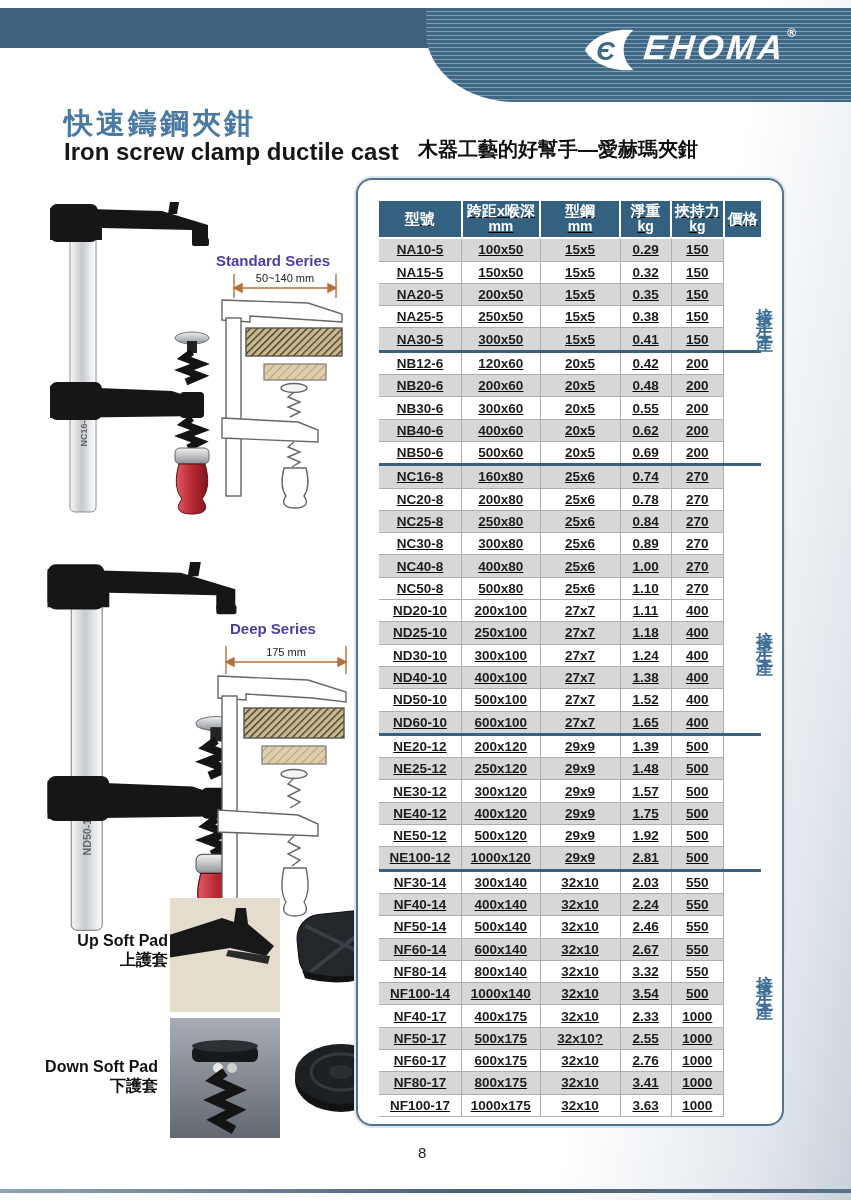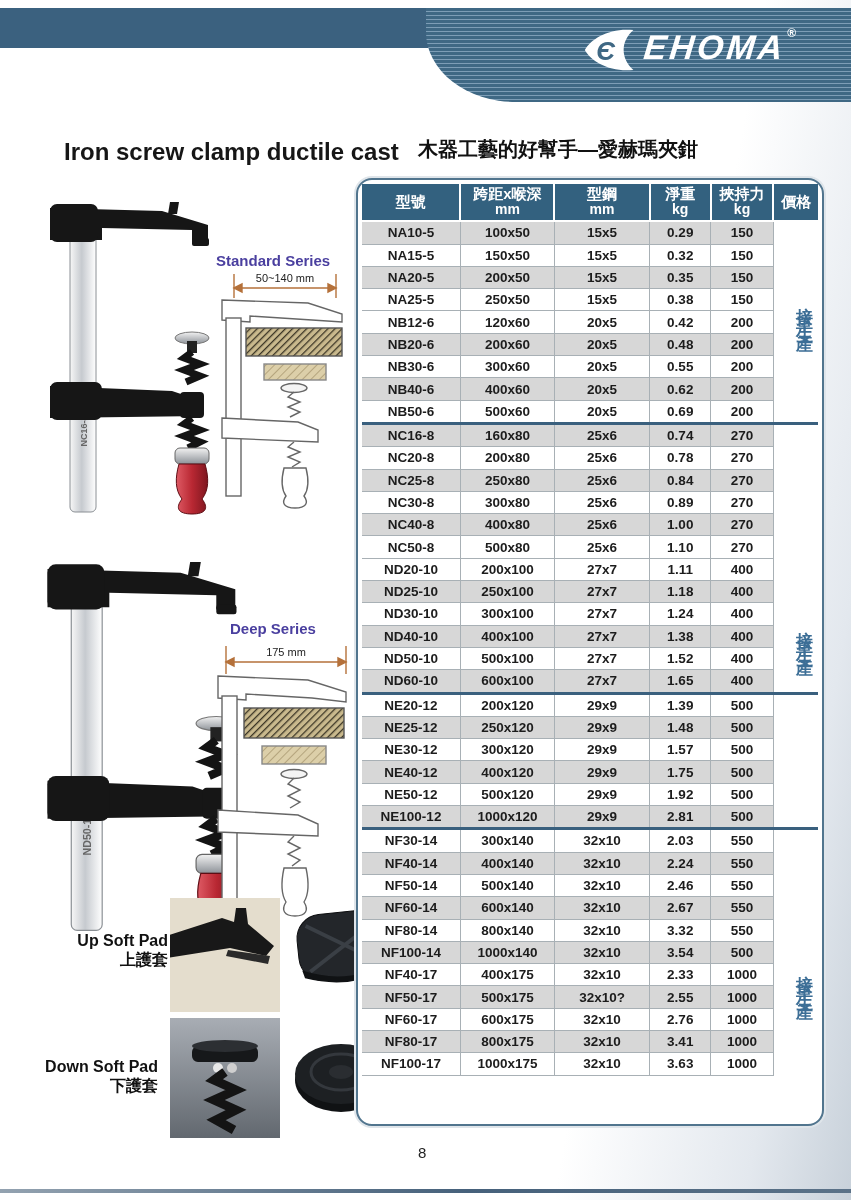--- a/index.html
+++ b/index.html
@@ -30,23 +30,23 @@
   
   .series-label{position:absolute;font-size:15px;font-weight:700;color:#4a3f9f;}
   .lab-std{left:216px;top:252px;}
   .lab-deep{left:230px;top:620px;}
   .pad-label{position:absolute;width:120px;text-align:right;color:#111;}
   .pad-label .en{font-size:16px;font-weight:700;}
   .pad-label .zh{font-size:16px;font-weight:700;}
   .pad-photo{position:absolute;}
   
   .table-panel{
-    position:absolute;left:356px;top:178px;width:468px;height:948px;
+    position:absolute;left:356px;top:178px;width:428px;height:948px;
     background:#fff;border:2px solid #51758e;border-radius:16px;
-    box-shadow:0 0 0 2px #dfe5ea;box-sizing:border-box;padding:4px;
+    box-shadow:0 0 0 2px #dfe5ea;box-sizing:border-box;padding:21px;text-decoration:underline;
   }
   table.spec{border-collapse:collapse;width:100%;table-layout:fixed;}
   table.spec th{
     background:#33617f;color:#fff;font-size:15px;font-weight:700;line-height:1.08;
     padding:2px 0 3px;border-right:2px solid #fff;border-bottom:2px solid #fff;vertical-align:middle;
   }
   table.spec th:last-child{border-right:none;margin-left:44px;}
   table.spec th .u{display:block;font-size:14px;font-weight:700;}
   table.spec td{
     height:21.3px;padding:0;text-align:center;font-size:13.5px;font-weight:700;color:#1c1c1c;
@@ -78,20 +78,21 @@
     <div class="logo">
       <svg class="emblem" viewBox="0 0 60 50">
         <path d="M57,2 C30,-1 8,12 1,25 C8,38 30,51 57,48 C42,35 42,15 57,2 Z" fill="#ffffff"></path>
         <text x="14" y="37" font-size="30" font-weight="900" font-style="italic" fill="#3f6884">Є</text>
       </svg>
       <span class="logo-word">EHOMA</span>
       <span class="logo-reg">®</span>
     </div>
   </div>
 
+  <div class="title-zh">快速鑄鋼夾鉗</div>
   <div class="title-en">Iron screw clamp ductile cast</div>
   <div class="slogan">木器工藝的好幫手—愛赫瑪夾鉗</div>
 
   <svg style="position:absolute;left:42px;top:196px" width="175" height="320" viewBox="0 0 175 320">
     <defs>
       <linearGradient id="steelA" x1="0" y1="0" x2="1" y2="0">
         <stop offset="0" stop-color="#f7f7f7"></stop>
           <stop offset="0.45" stop-color="#c6cacf"></stop>
           <stop offset="1" stop-color="#ffffff"></stop>
       </linearGradient>
@@ -285,20 +286,28 @@
             <td class="price"></td>
           </tr>
           <tr>
             <td class="model">NA25-5</td>
             <td>250x50</td>
             <td>15x5</td>
             <td>0.38</td>
             <td>150</td>
             <td class="price"></td>
           </tr>
+          <tr class="alt group-end">
+            <td class="model">NA30-5</td>
+            <td>300x50</td>
+            <td>15x5</td>
+            <td>0.41</td>
+            <td>150</td>
+            <td class="price"></td>
+          </tr>
           <tr>
             <td class="model">NB12-6</td>
             <td>120x60</td>
             <td>20x5</td>
             <td>0.42</td>
             <td>200</td>
             <td class="price"></td>
           </tr>
           <tr class="alt">
             <td class="model">NB20-6</td>

